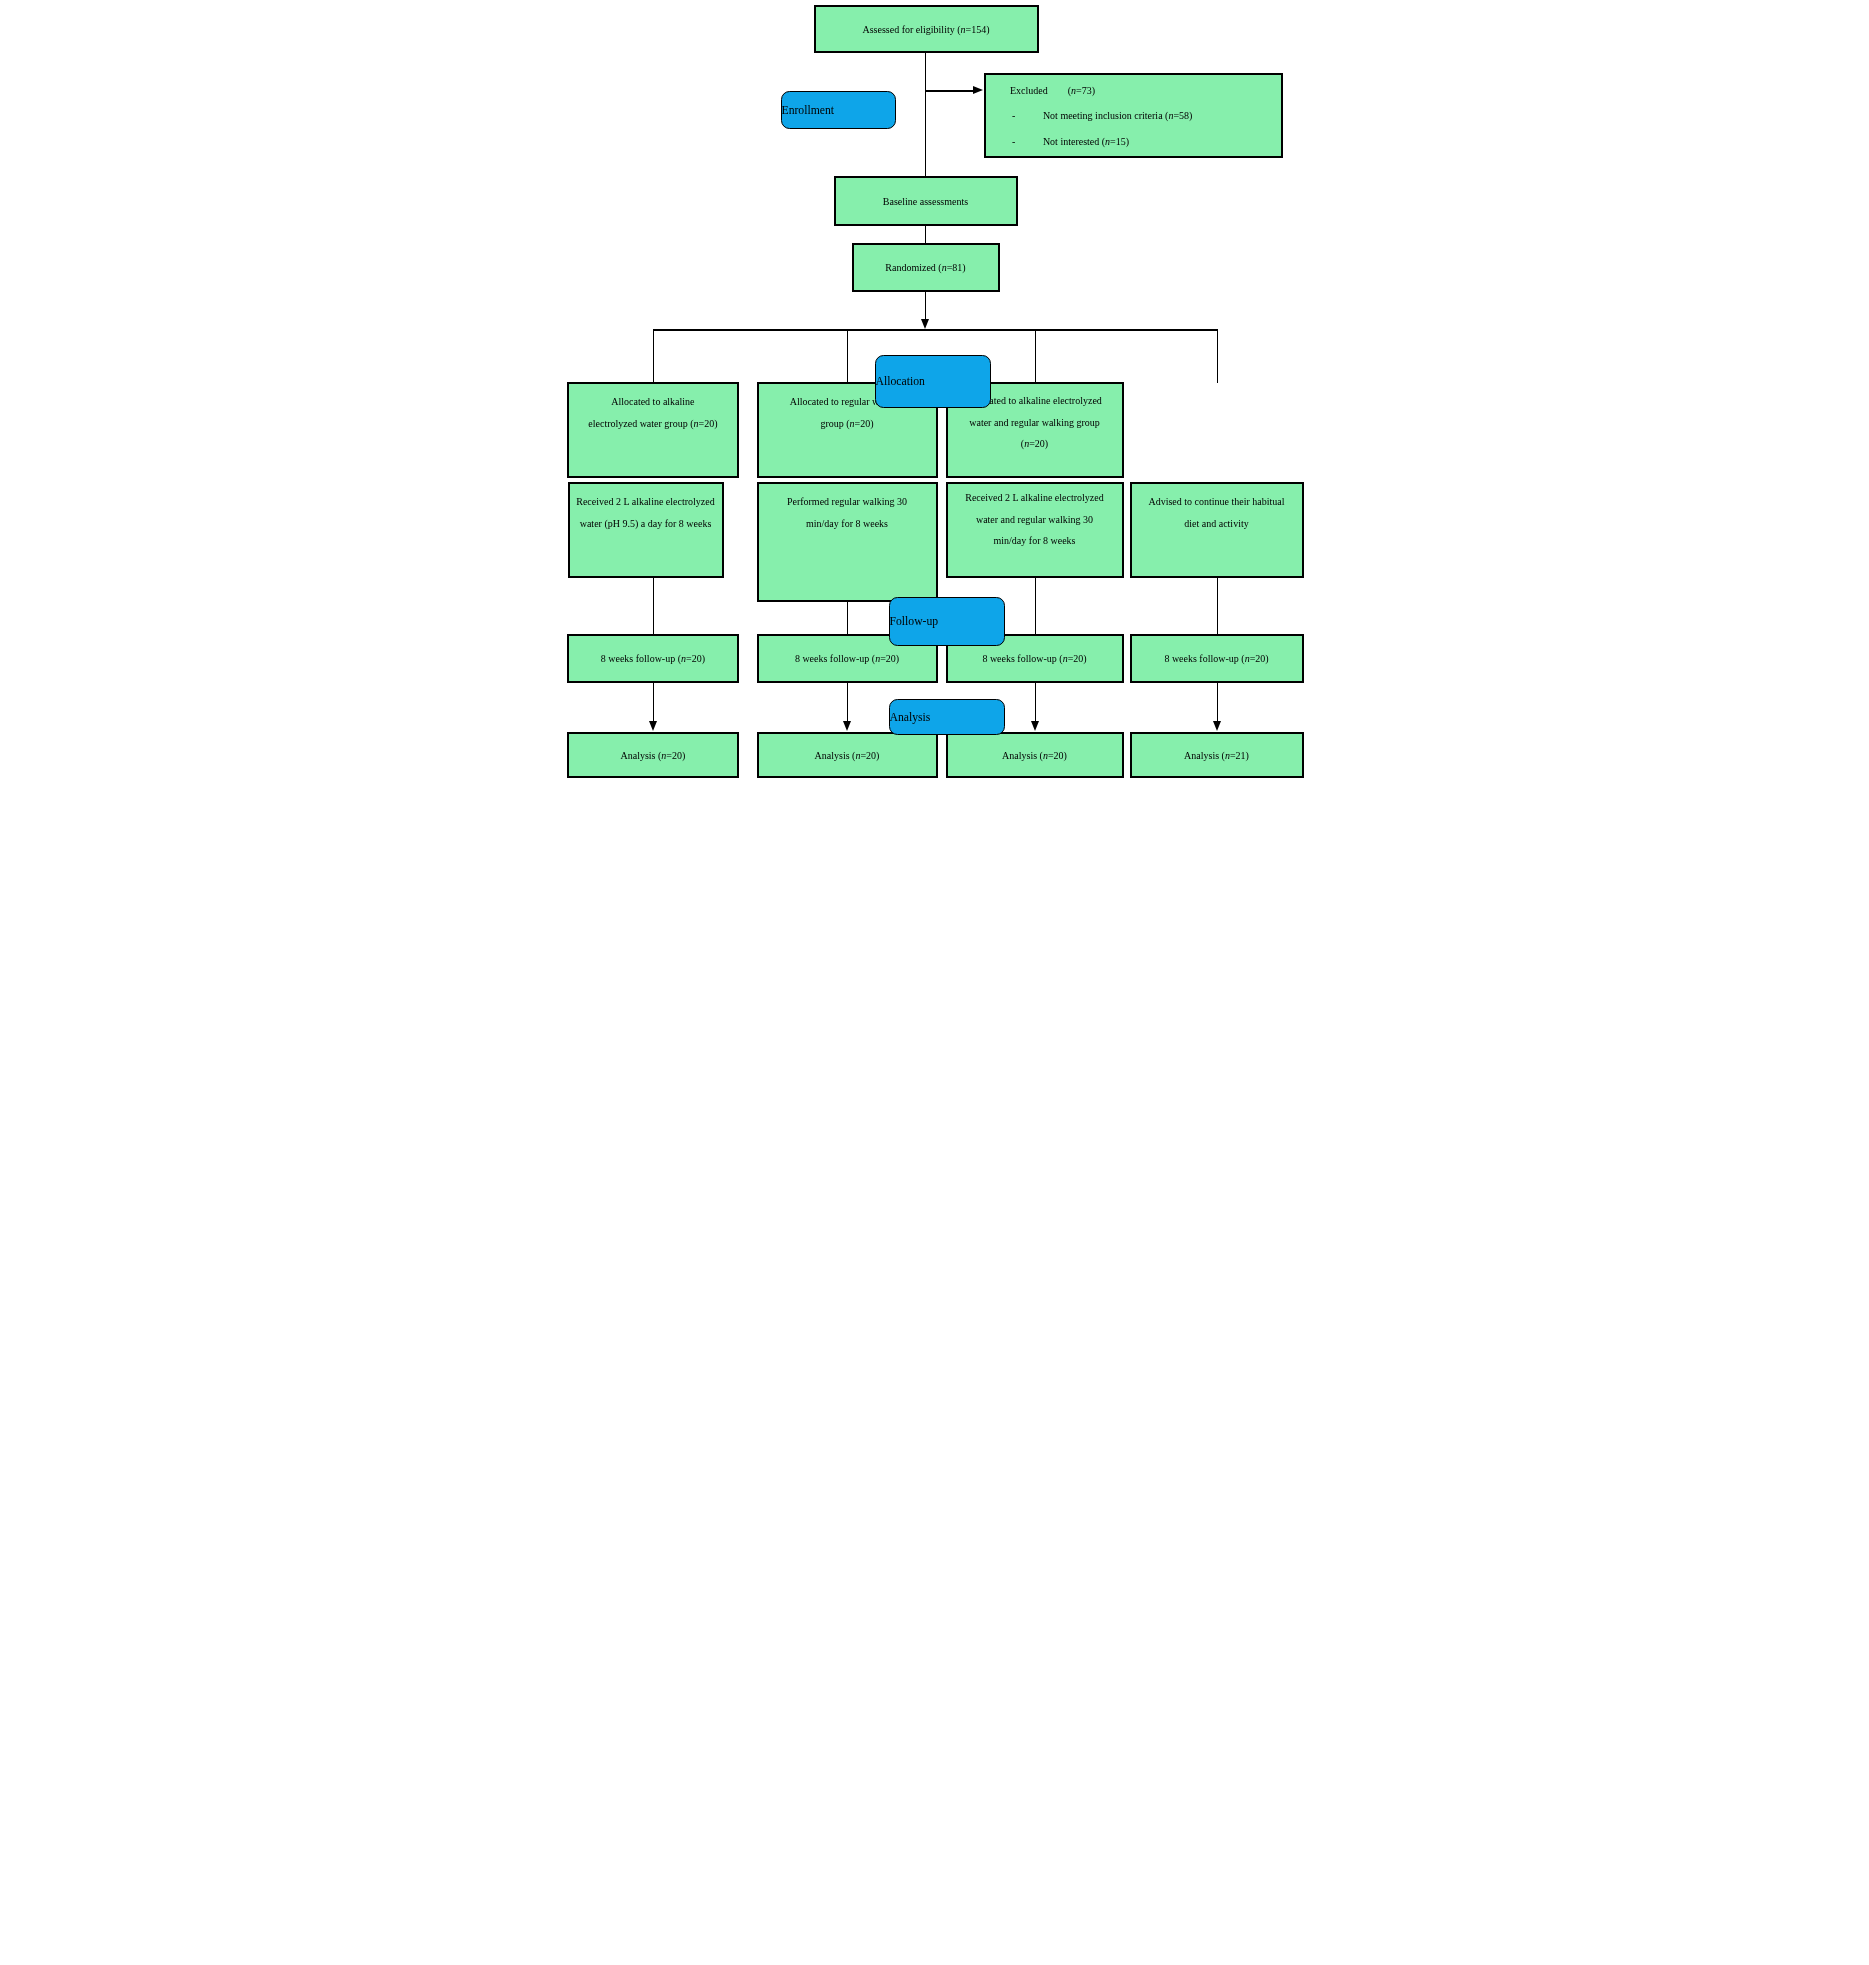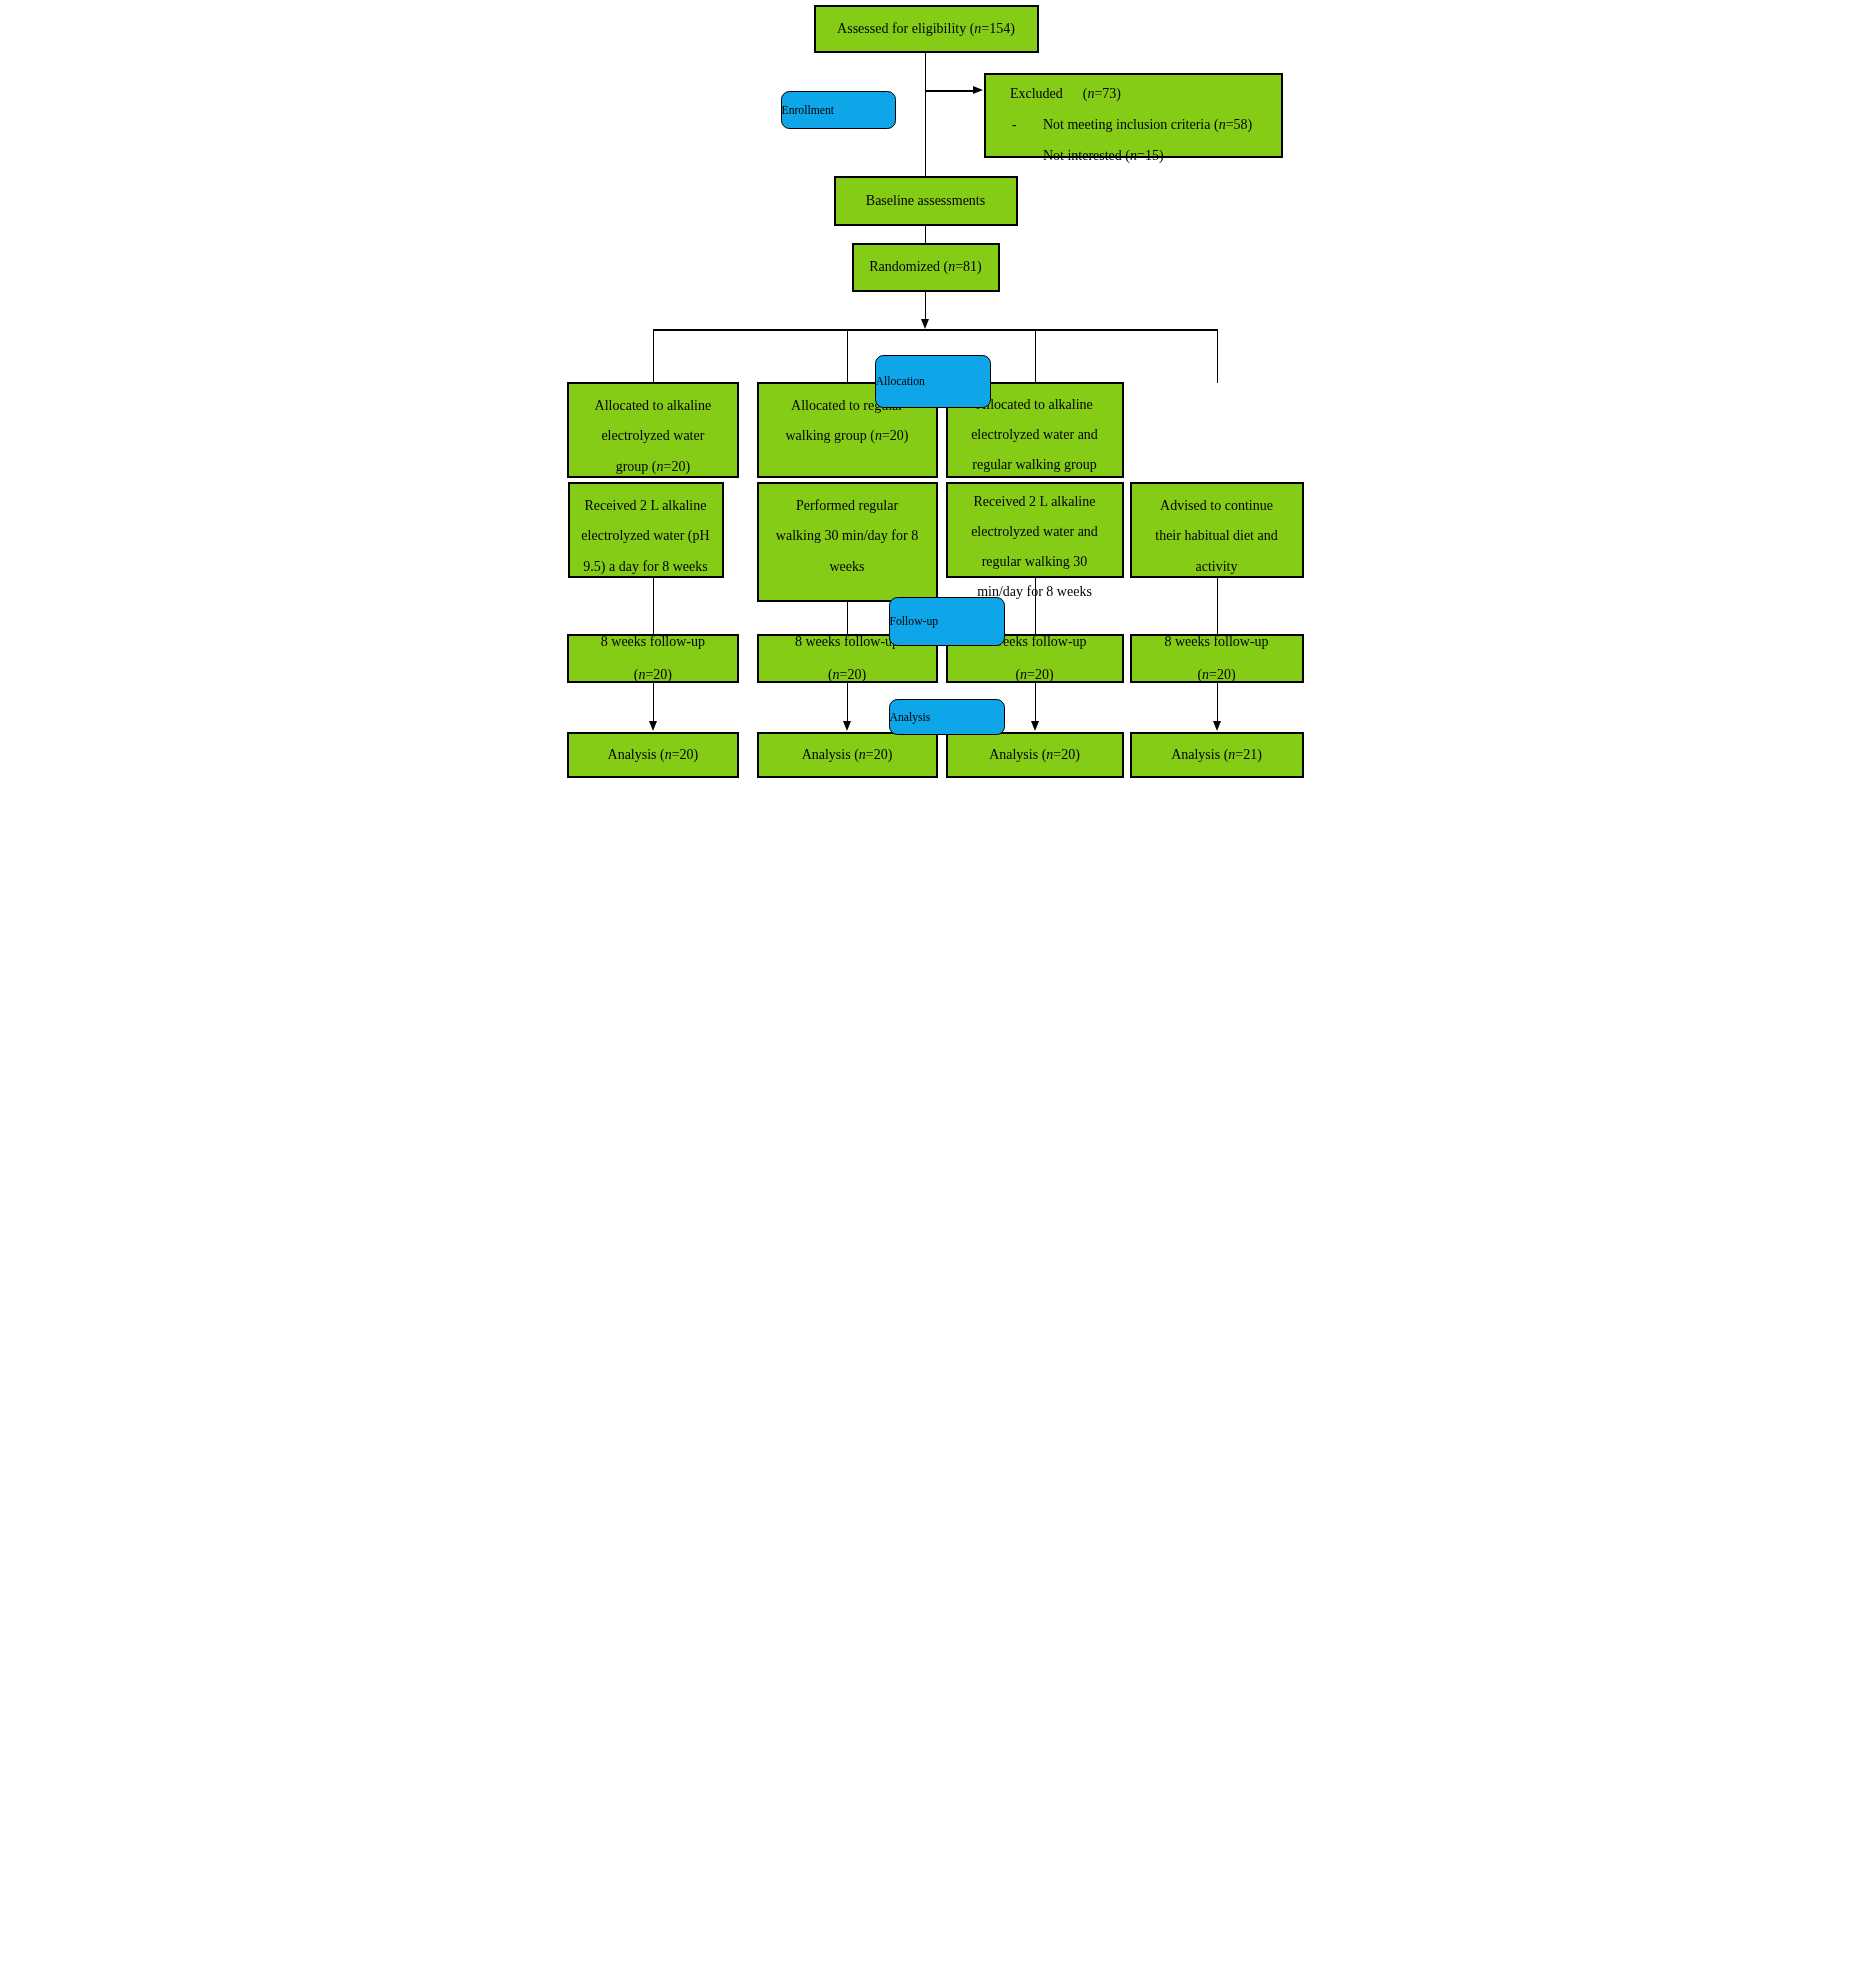--- a/index.html
+++ b/index.html
@@ -6,28 +6,28 @@
   #diagram{
     position:relative;
     width:748px;height:786px;
     margin:0 auto;
     font-family:"Liberation Serif","DejaVu Serif",serif;
     color:#000;
     background:#fff;
   }
   .box{
     position:absolute;
-    background:#84cc16;
+    background:#86efac;
     border:2.1px solid #000;
     box-sizing:border-box;
     display:flex;
     align-items:center;
     justify-content:center;
     text-align:center;
-    font-size:14px;
+    font-size:10px;
     z-index:2;
   }
   .box.thick{border-width:2.7px;}
   .box.topalign{align-items:flex-start;padding-top:7.4px;}
   .box .txt{display:block;line-height:2.15;max-width:88%;}
   .box .txt.narrow{max-width:133px;}
   .box .txt.fnarrow{max-width:122px;line-height:2.3;}
   .pill{
     position:absolute;
     background:#0ea5e9;

